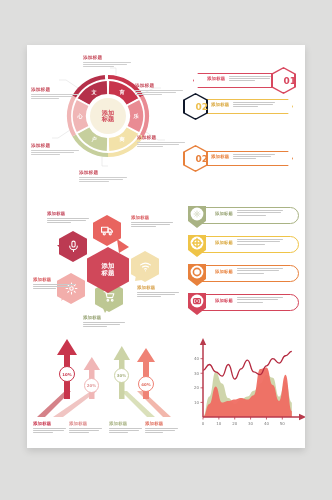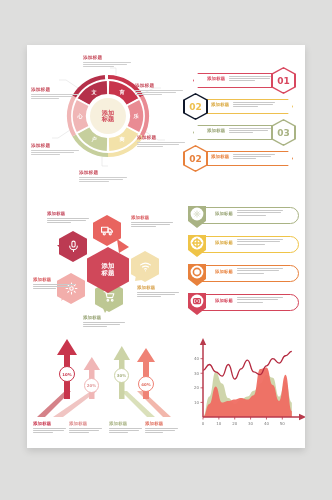--- a/index.html
+++ b/index.html
@@ -53,21 +53,21 @@
     position: absolute; top: 6px; height: 15px;
     background: #fff; border: 1px solid;
     clip-path: polygon(5px 0, 100% 0, 100% 100%, 5px 100%, 0 50%);
   }
   .hexband.rt {
     clip-path: polygon(0 0, calc(100% - 5px) 0, 100% 50%, calc(100% - 5px) 100%, 0 100%);
   }
   .hexnum {
     position: absolute; top: 0px; width: 25px; height: 27px;
     clip-path: polygon(50% 0, 100% 25%, 100% 75%, 50% 100%, 0 75%, 0 25%);
-    display: flex; align-items: center; justify-content: center;
+    display: flex; align-items: center; justify-content: flex-end;
     font-size: 9px; font-weight: bold; font-family: "DejaVu Sans", sans-serif;
   }
   .hexnum i {
     position: absolute; inset: 1.6px;
     clip-path: polygon(50% 0, 100% 25%, 100% 75%, 50% 100%, 0 75%, 0 25%);
     background: #fff;
   }
   .hexnum b { position: relative; z-index: 2; font-style: normal; }
   .bandtxt { position: absolute; top: 8.5px; display: flex; align-items: center; gap: 4px; }
   .bandtxt .ttl { font-size: 4.4px; }
@@ -259,35 +259,20 @@
         <div class="bandtxt" style="left:32px">
           <div class="ttl" style="color:#d9a73c">添加标题</div>
           <div class="lines" style="width:42px">
             <div class="ln" style="width:100%"></div>
               <div class="ln" style="width:94%"></div>
               <div class="ln" style="width:58%"></div>
           </div>
         </div>
       </div>
 
-      <div class="hexrow" style="left:8px;top:52px">
-        <div class="hexband" style="left:6px;width:96px;border-color:#a9b384"></div>
-        <div class="hexnum" style="left:84px;background:#a9b384;color:#a9b384">
-          <i></i>
-            <b>03</b>
-        </div>
-        <div class="bandtxt" style="left:20px">
-          <div class="ttl" style="color:#97a373">添加标题</div>
-          <div class="lines" style="width:42px">
-            <div class="ln" style="width:100%"></div>
-              <div class="ln" style="width:92%"></div>
-              <div class="ln" style="width:56%"></div>
-          </div>
-        </div>
-      </div>
 
       <div class="hexrow" style="left:0px;top:78px">
         <div class="hexband rt" style="left:20px;width:94px;border-color:#e8813c"></div>
         <div class="hexnum" style="left:4px;background:#e8813c;color:#e8813c">
           <i></i>
             <b>02</b>
         </div>
         <div class="bandtxt" style="left:32px">
           <div class="ttl" style="color:#e8813c">添加标题</div>
           <div class="lines" style="width:42px">

